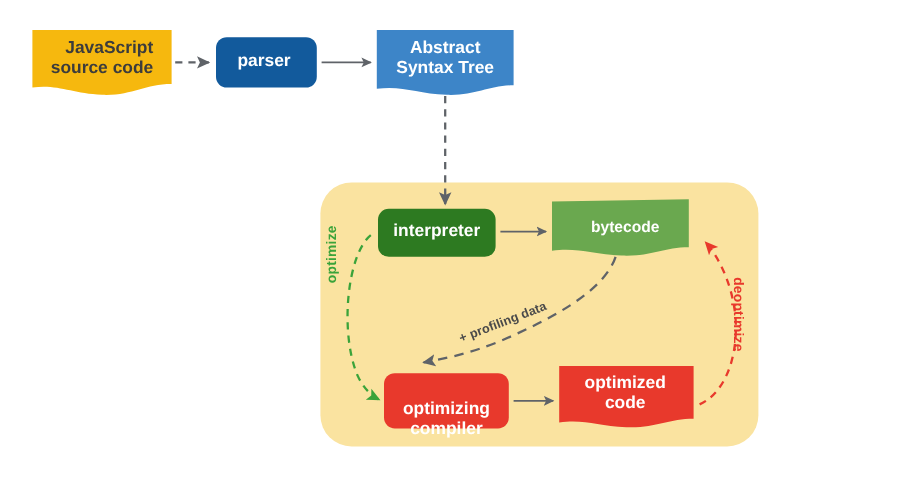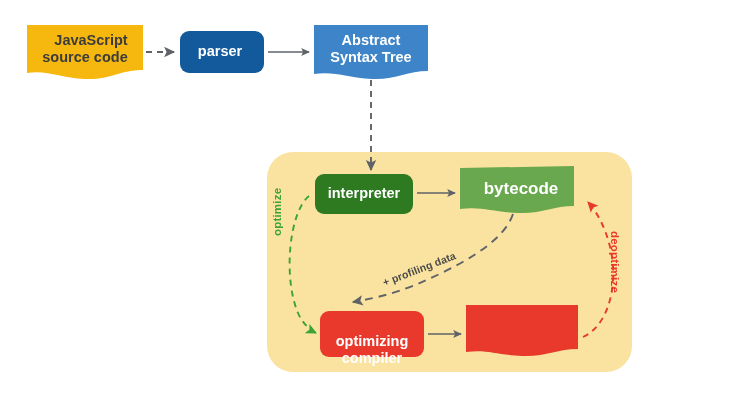--- a/index.html
+++ b/index.html
@@ -45,21 +45,21 @@
   .edge-label {
     position: absolute;
     font-weight: bold;
     white-space: nowrap;
     pointer-events: none;
   }
   .lbl-js      { left: 27px;  top: 25px;  width: 116px; height: 48px; font-size: 14.5px; color: #3c3c3c; text-align: right; }
   .lbl-parser  { left: 180px; top: 31px;  width: 80px;  height: 42px; font-size: 14.5px; color: #ffffff; }
   .lbl-ast     { left: 314px; top: 25px;  width: 114px; height: 48px; font-size: 14.5px; color: #ffffff; }
   .lbl-interp  { left: 315px; top: 174px; width: 98px;  height: 40px; font-size: 14.5px; color: #ffffff; }
-  .lbl-byte    { left: 460px; top: 170px; width: 122px; height: 38px; font-size: 17px; color: #ffffff; }
+  .lbl-byte    { left: 460px; top: 170px; width: 122px; height: 38px; font-size: 13px; color: #ffffff; }
   .lbl-optcomp { left: 320px; top: 328px; width: 104px; height: 44px; font-size: 14.5px; color: #ffffff; }
   .lbl-optcode { left: 466px; top: 306px; width: 110px; height: 44px; font-size: 14.5px; color: #ffffff; }
 
   .lbl-optimize {
     left: 271px; top: 236px;
     font-size: 11.5px; color: #3aa33a;
     transform: rotate(-90deg);
     transform-origin: left top;
     letter-spacing: 0.2px;
   }
@@ -148,20 +148,22 @@
   <div class="node-label lbl-ast">Abstract
 Syntax Tree</div>
 
   <div class="node-label lbl-interp">interpreter</div>
 
   <div class="node-label lbl-byte">bytecode</div>
 
   <div class="node-label lbl-optcomp">optimizing
 compiler</div>
 
+  <div class="node-label lbl-optcode">optimized
+code</div>
 
   <div class="edge-label lbl-optimize">optimize</div>
 
   <div class="edge-label lbl-profiling">+ profiling data</div>
 
   <div class="edge-label lbl-deoptimize">deoptimize</div>
 
 </div>
 
 </body></html>

